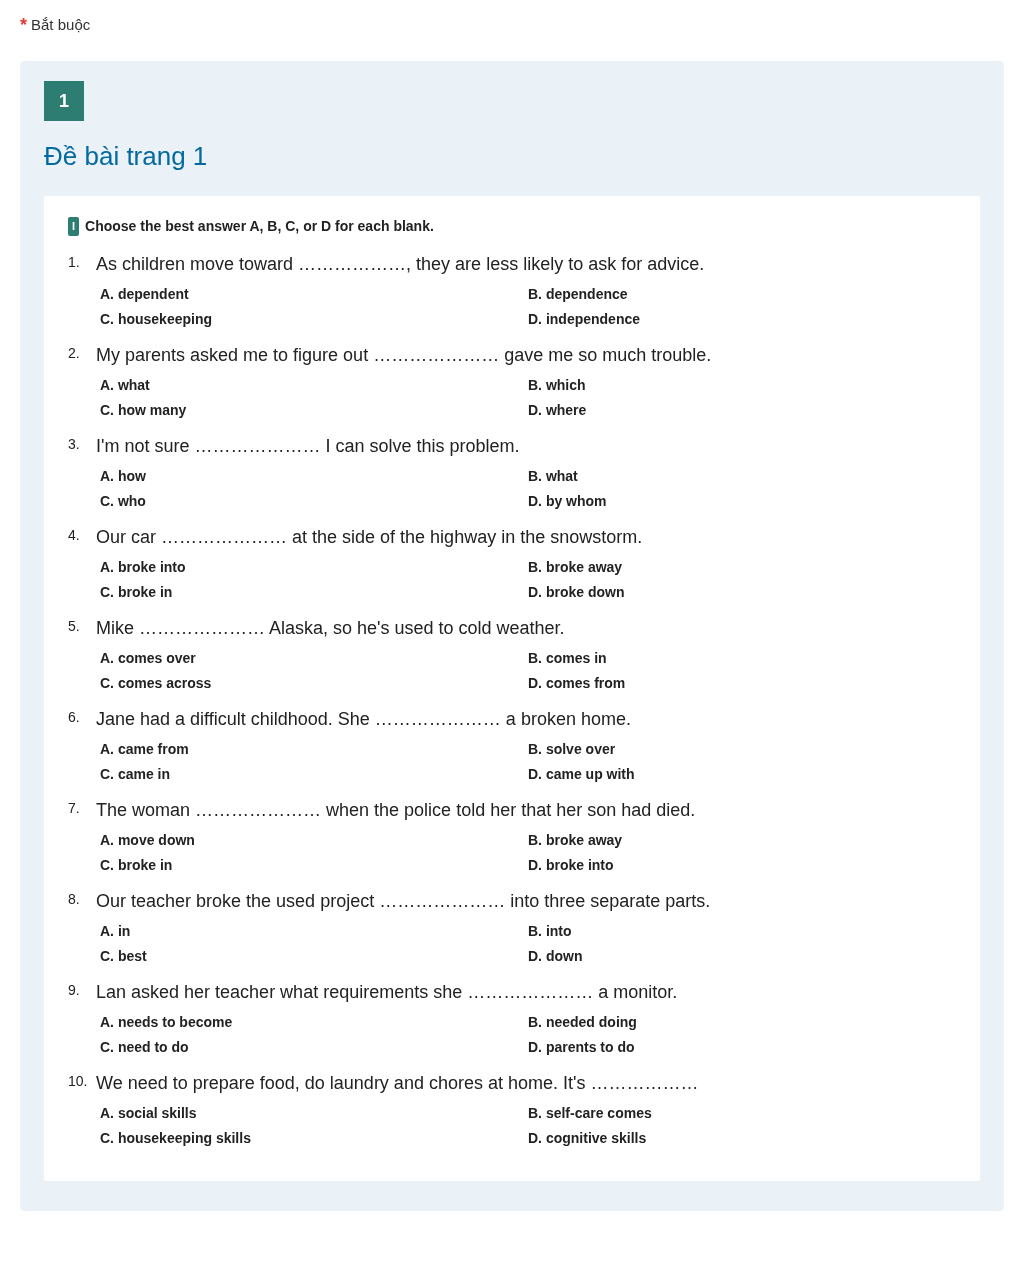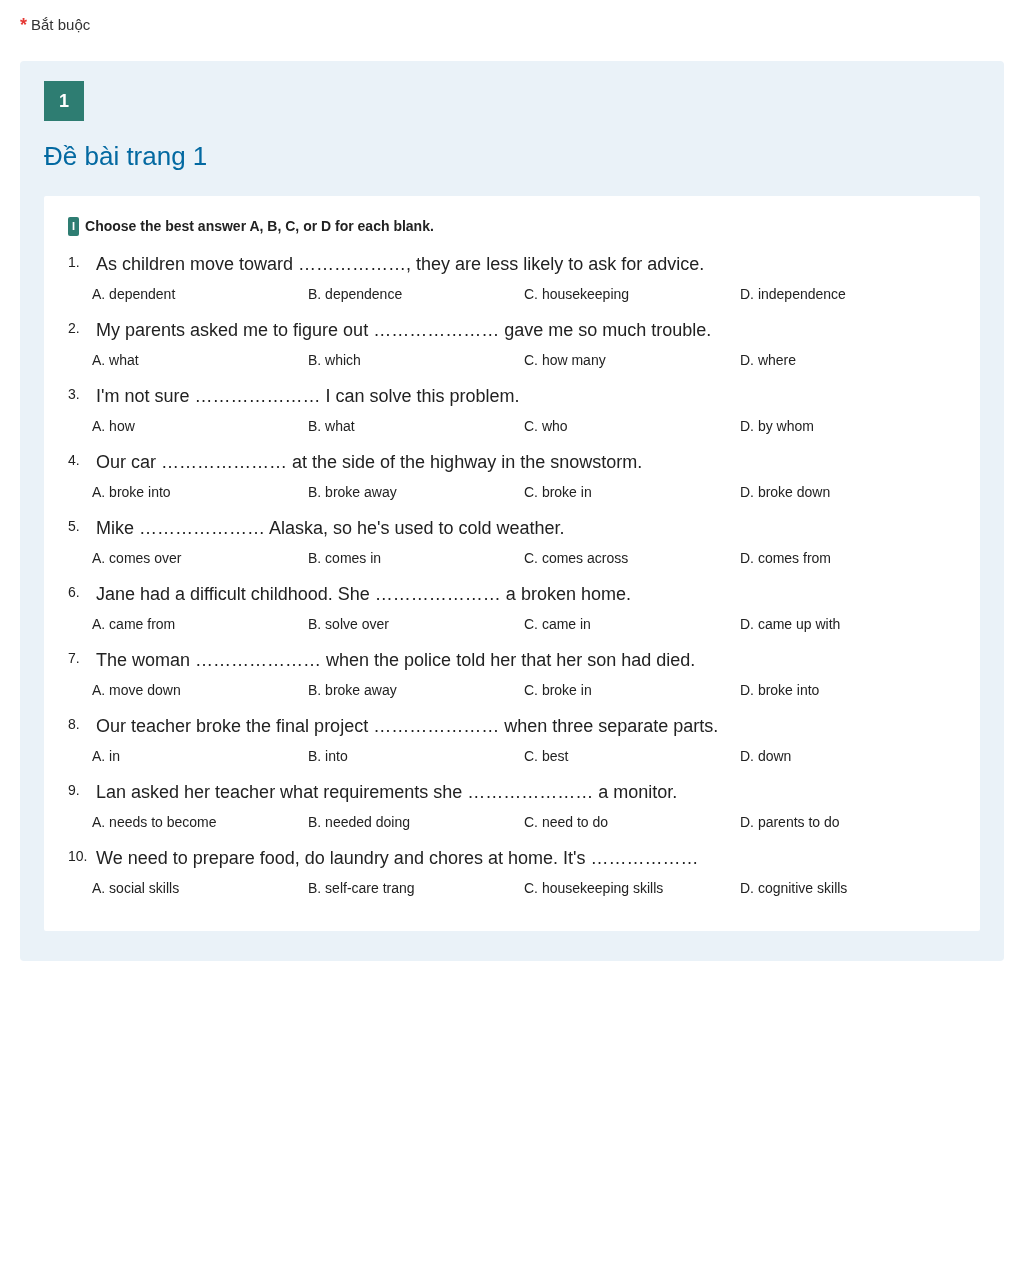--- a/index.html
+++ b/index.html
@@ -82,23 +82,24 @@
       min-width: 28px;
       font-size: 14px;
       padding-top: 1px;
     }
     .question-text {
       font-size: 18px;
       flex: 1;
     }
     .options-row {
       display: grid;
-      grid-template-columns: repeat(4, 1fr);
-      margin-left: 24px;
+      grid-template-columns: repeat(2, 1fr);
+      margin-left: 32px;
       margin-bottom: 8px;
+      font-weight: bold;
     }
     .option {
       font-size: 14px;
       padding: 2px 0;
     }
   </style>
 </head>
 <body>
 
 <div class="required-label">
@@ -197,21 +198,21 @@
           <div class="options-row">
             <span class="option">A. move down</span>
             <span class="option">B. broke away</span>
             <span class="option">C. broke in</span>
             <span class="option">D. broke into</span>
           </div>
         </div>
         <div class="question-block">
           <div class="question-row">
             <span class="question-num">8.</span>
-            <span class="question-text">Our teacher broke the final project ………………… when three separate parts.</span>
+            <span class="question-text">Our teacher broke the used project ………………… into three separate parts.</span>
           </div>
           <div class="options-row">
             <span class="option">A. in</span>
             <span class="option">B. into</span>
             <span class="option">C. best</span>
             <span class="option">D. down</span>
           </div>
         </div>
         <div class="question-block">
           <div class="question-row">
@@ -225,20 +226,20 @@
             <span class="option">D. parents to do</span>
           </div>
         </div>
         <div class="question-block">
           <div class="question-row">
             <span class="question-num">10.</span>
             <span class="question-text">We need to prepare food, do laundry and chores at home. It's ………………</span>
           </div>
           <div class="options-row">
             <span class="option">A. social skills</span>
-            <span class="option">B. self-care trang</span>
+            <span class="option">B. self-care comes</span>
             <span class="option">C. housekeeping skills</span>
             <span class="option">D. cognitive skills</span>
           </div>
         </div>
       </div>
   </div>
 </div>
 
 </body></html>

